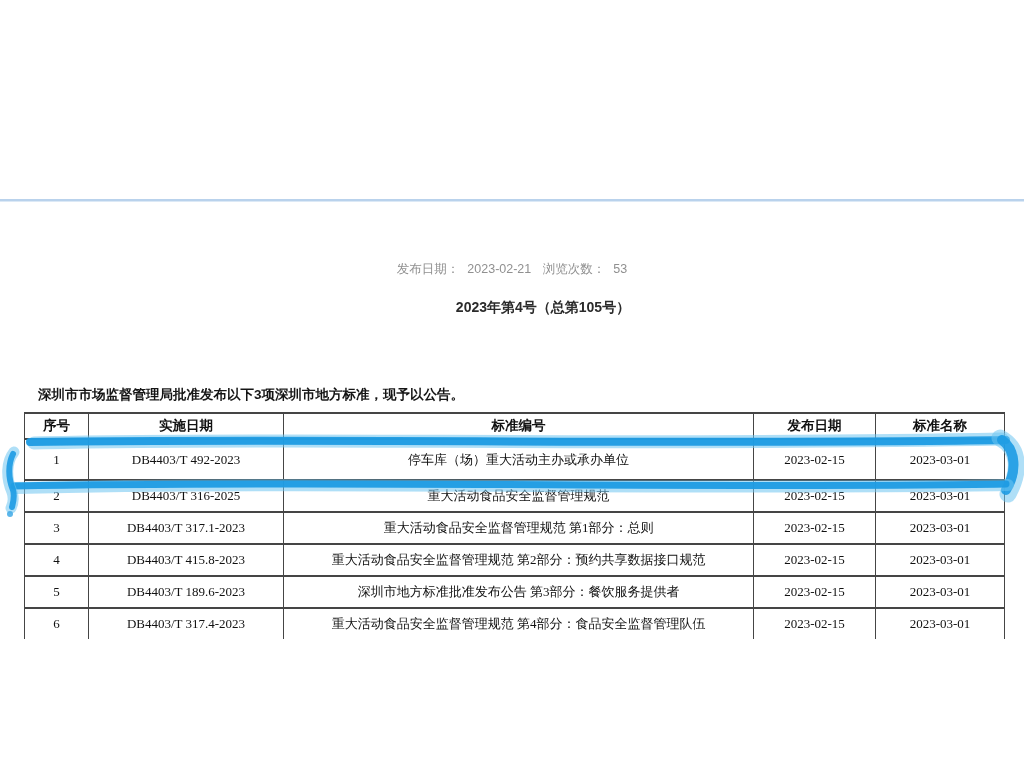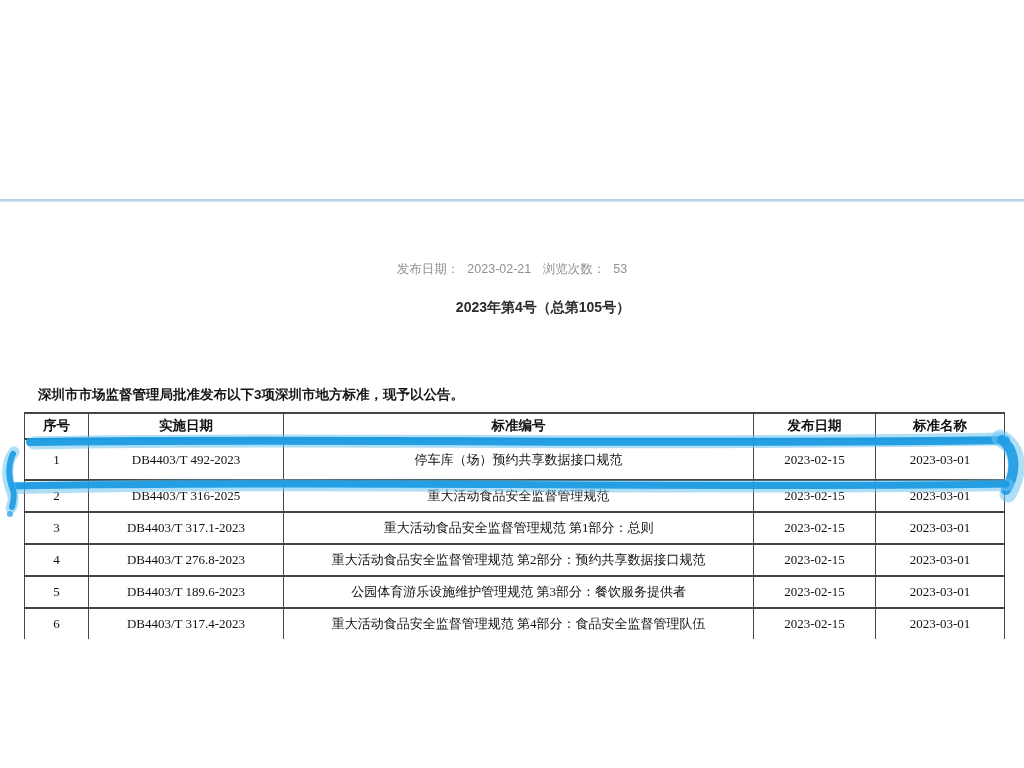--- a/index.html
+++ b/index.html
@@ -93,49 +93,49 @@
         <tr>
       <th>序号</th>
       <th>实施日期</th>
       <th>标准编号</th>
       <th>发布日期</th>
       <th>标准名称</th>
     </tr>
     <tr class="row-tall">
       <td>1</td>
       <td>DB4403/T 492-2023</td>
-      <td>停车库（场）预约共享数据接口规范</td>
+      <td>停车库（场）重大活动主办或承办单位</td>
       <td>2023-02-15</td>
       <td>2023-03-01</td>
     </tr>
     <tr>
       <td>2</td>
       <td>DB4403/T 316-2025</td>
       <td>重大活动食品安全监督管理规范</td>
       <td>2023-02-15</td>
       <td>2023-03-01</td>
     </tr>
     <tr>
       <td>3</td>
       <td>DB4403/T 317.1-2023</td>
       <td>重大活动食品安全监督管理规范 第1部分：总则</td>
       <td>2023-02-15</td>
       <td>2023-03-01</td>
     </tr>
     <tr>
       <td>4</td>
-      <td>DB4403/T 276.8-2023</td>
+      <td>DB4403/T 415.8-2023</td>
       <td>重大活动食品安全监督管理规范 第2部分：预约共享数据接口规范</td>
       <td>2023-02-15</td>
       <td>2023-03-01</td>
     </tr>
     <tr>
       <td>5</td>
       <td>DB4403/T 189.6-2023</td>
-      <td>公园体育游乐设施维护管理规范 第3部分：餐饮服务提供者</td>
+      <td>深圳市地方标准批准发布公告 第3部分：餐饮服务提供者</td>
       <td>2023-02-15</td>
       <td>2023-03-01</td>
     </tr>
     <tr>
       <td>6</td>
       <td>DB4403/T 317.4-2023</td>
       <td>重大活动食品安全监督管理规范 第4部分：食品安全监督管理队伍</td>
       <td>2023-02-15</td>
       <td>2023-03-01</td>
     </tr>

